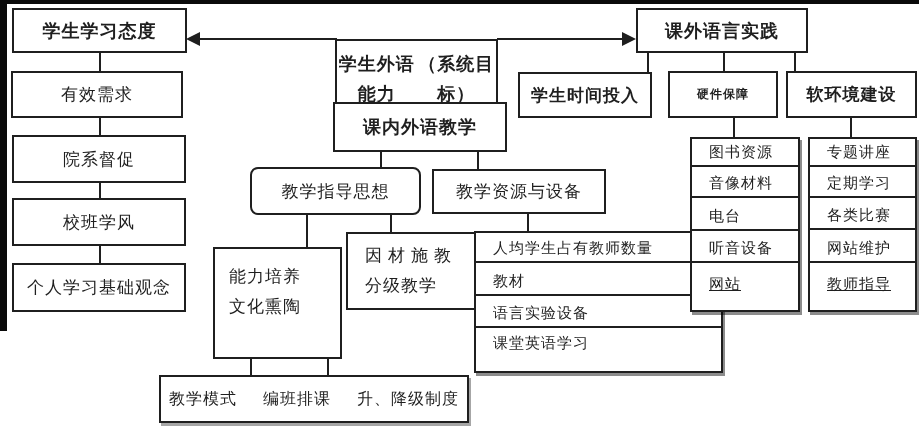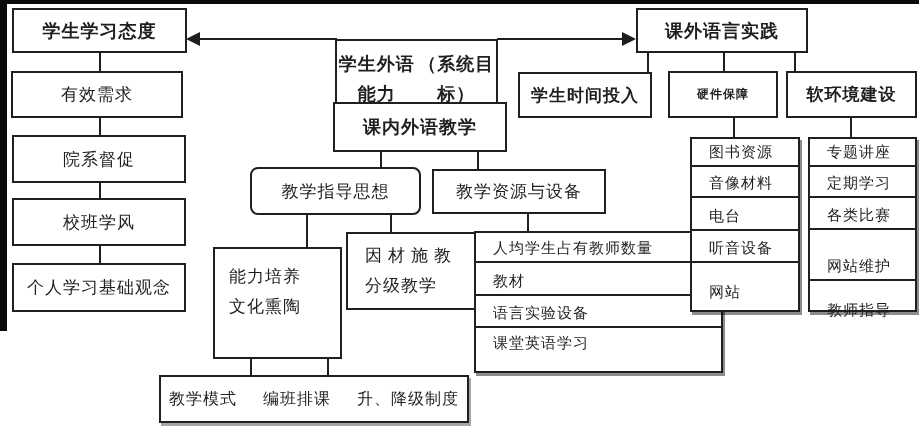--- a/index.html
+++ b/index.html
@@ -18,21 +18,21 @@
   .list{
     position:absolute;border:2px solid #1f1f1f;background:#ffffff;box-sizing:border-box;
     box-shadow:2px 3px 0 rgba(0,0,0,0.45);
   }
   .row{
     display:flex;align-items:flex-end;box-sizing:border-box;
     border-bottom:2px solid #1f1f1f;font-size:15px;letter-spacing:1px;
     padding:0 4px 3px 17px;
   }
   .row:last-child{border-bottom:none;}
-  .pb12{padding-bottom:8px;}
+  .pb12{padding-bottom:16px;text-decoration:underline;}
   .pb18{padding-bottom:18px;}
   .vline,.hline{position:absolute;background:#1f1f1f;}
   .vline{width:2px;}
   .hline{height:2px;}
   .band{position:absolute;background:#0a0a0a;}
   .arrowhead{position:absolute;width:0;height:0;border-top:7px solid transparent;border-bottom:7px solid transparent;}
   .arrow-left{border-right:14px solid #1f1f1f;}
   .arrow-right{border-left:14px solid #1f1f1f;}
   .bottom-items{display:flex;gap:26px;font-size:16px;}
   .shadowed{box-shadow:2px 3px 0 rgba(0,0,0,0.35);}
@@ -158,21 +158,21 @@
   <div class="list" style="left:808px;top:137px;width:109px;height:175px;">
     <div class="row" style="height:28px;">
         <span>专题讲座</span>
       </div>
     <div class="row" style="height:31px;">
         <span>定期学习</span>
       </div>
     <div class="row" style="height:32px;">
         <span>各类比赛</span>
       </div>
-    <div class="row" style="height:33px;margin-top:18px;">
+    <div class="row" style="height:33px;">
         <span>网站维护</span>
       </div>
     <div class="row pb12" style="height:47px;">
         <span>教师指导</span>
       </div>
   </div>
 
   <div class="box shadowed" style="left:159px;top:375px;width:310px;height:48px;">
     <div class="bottom-items">
       <span>教学模式</span>

